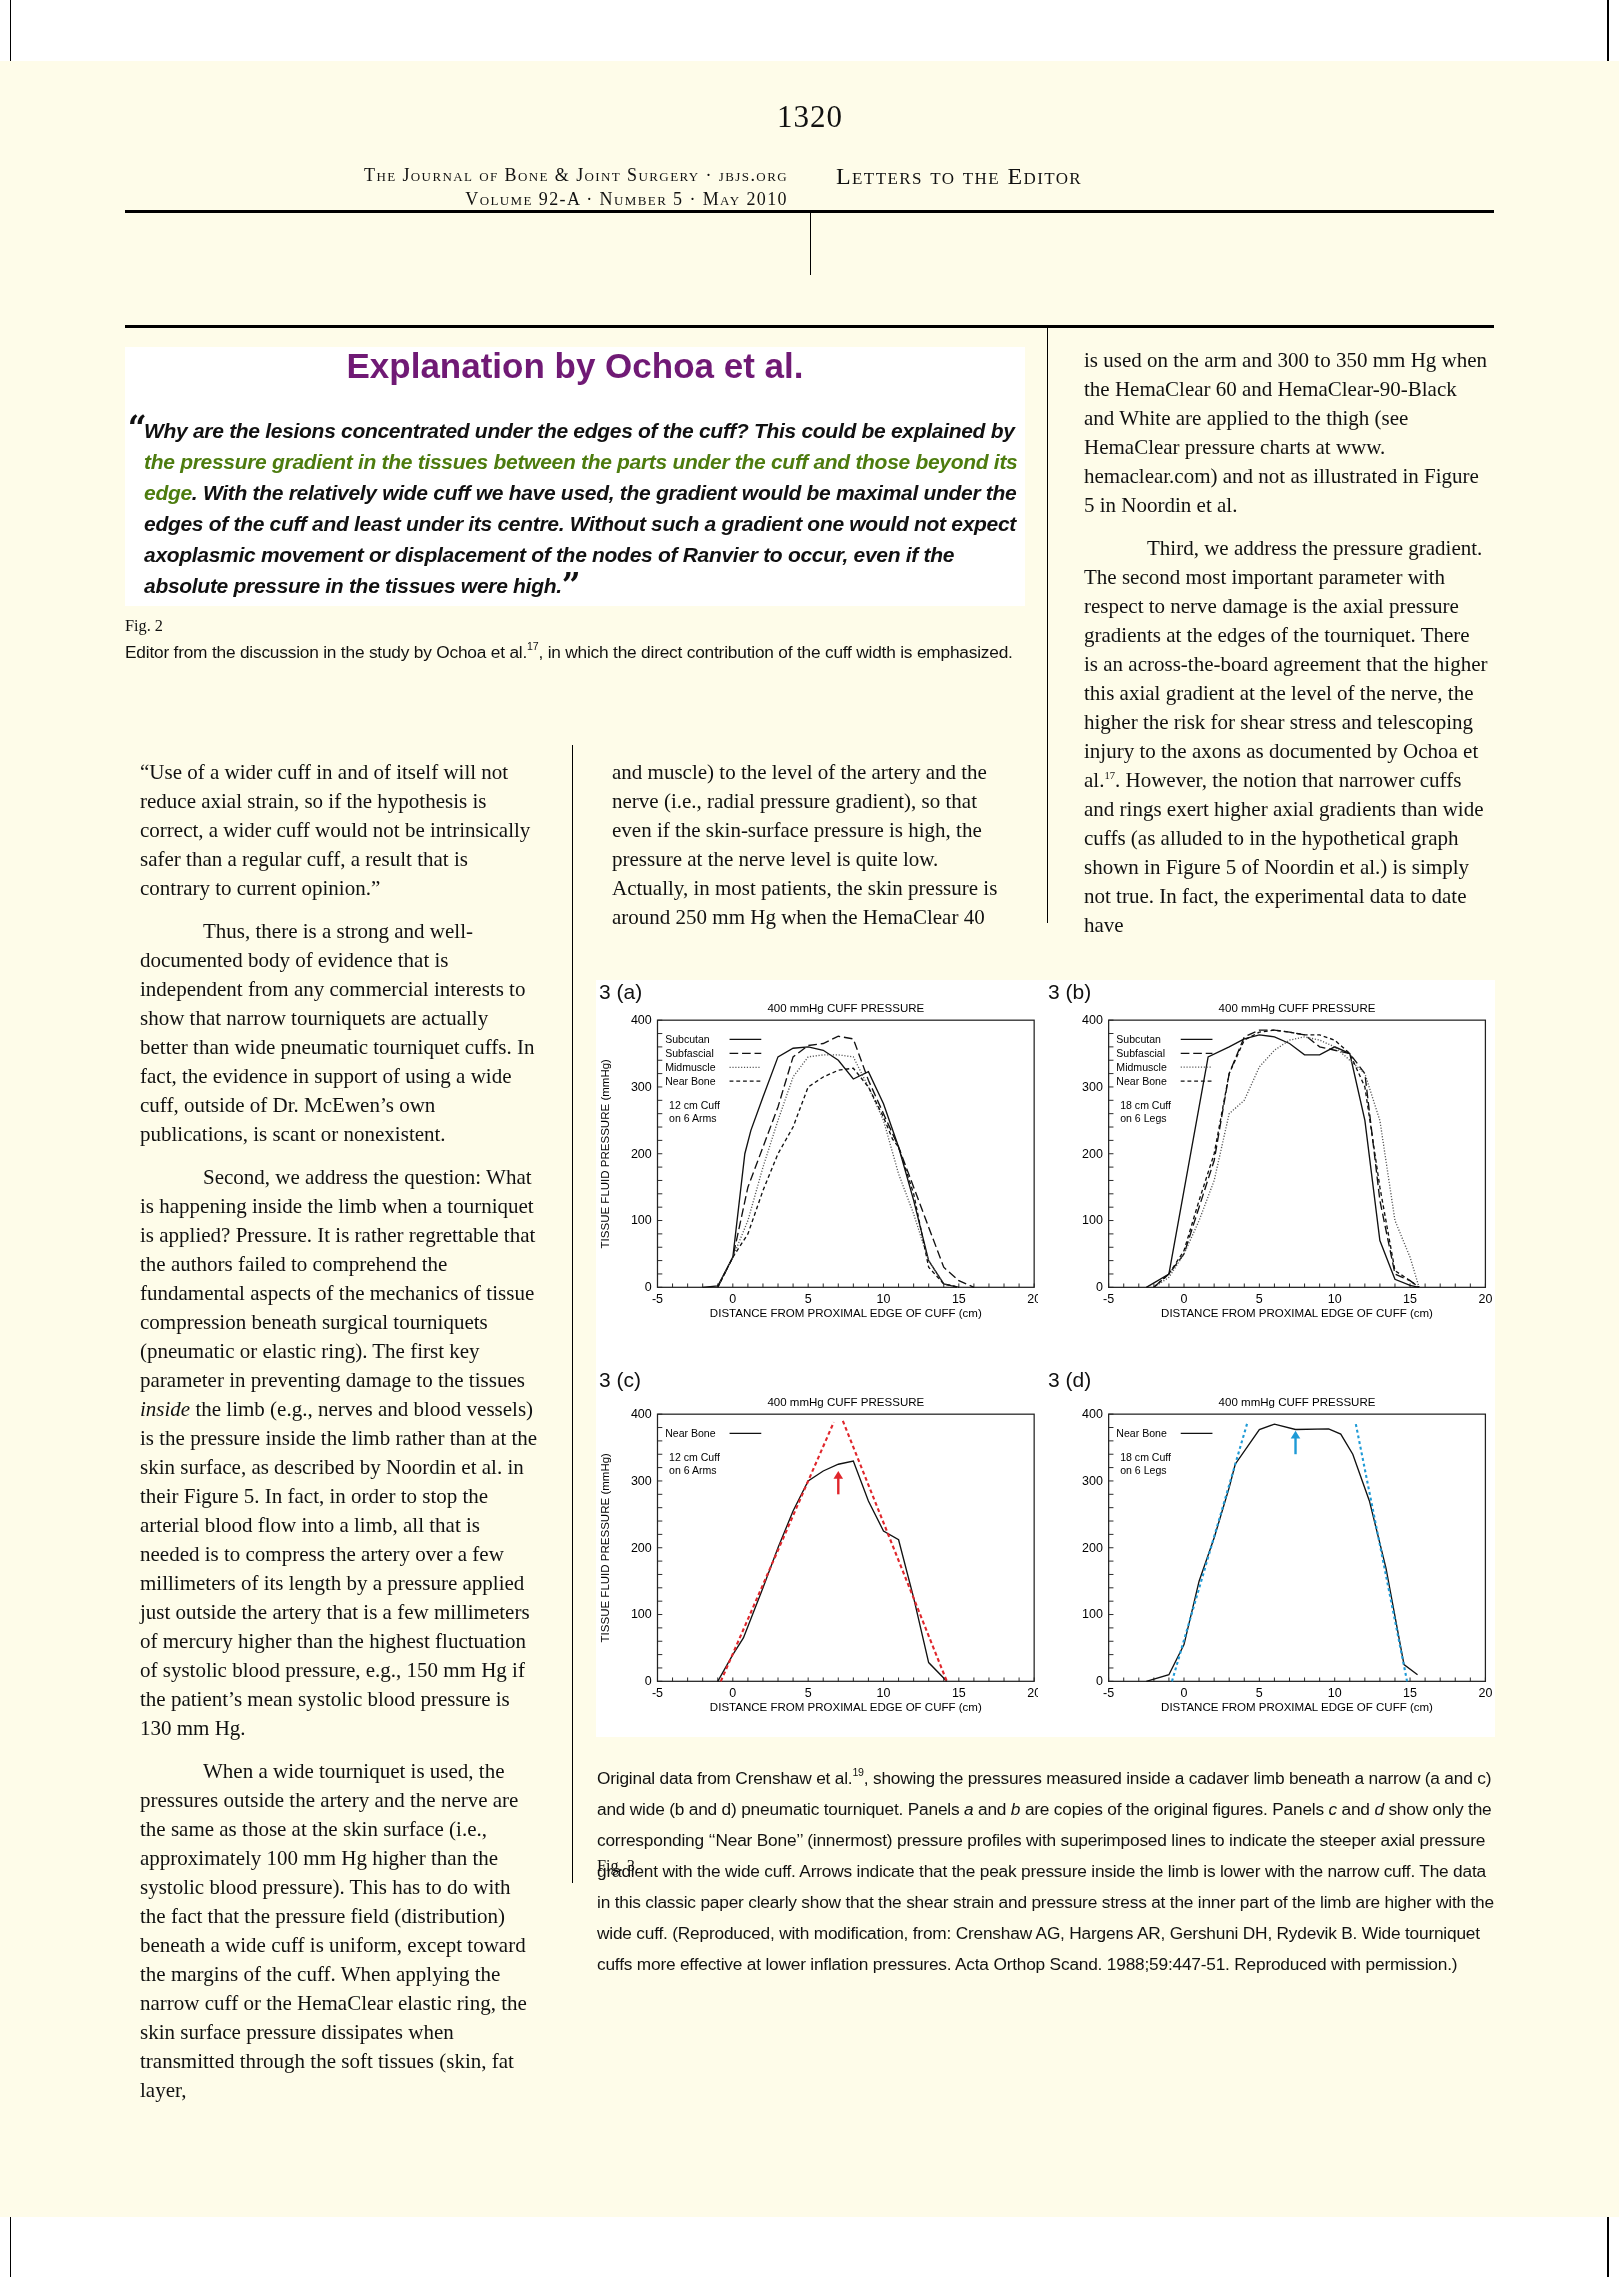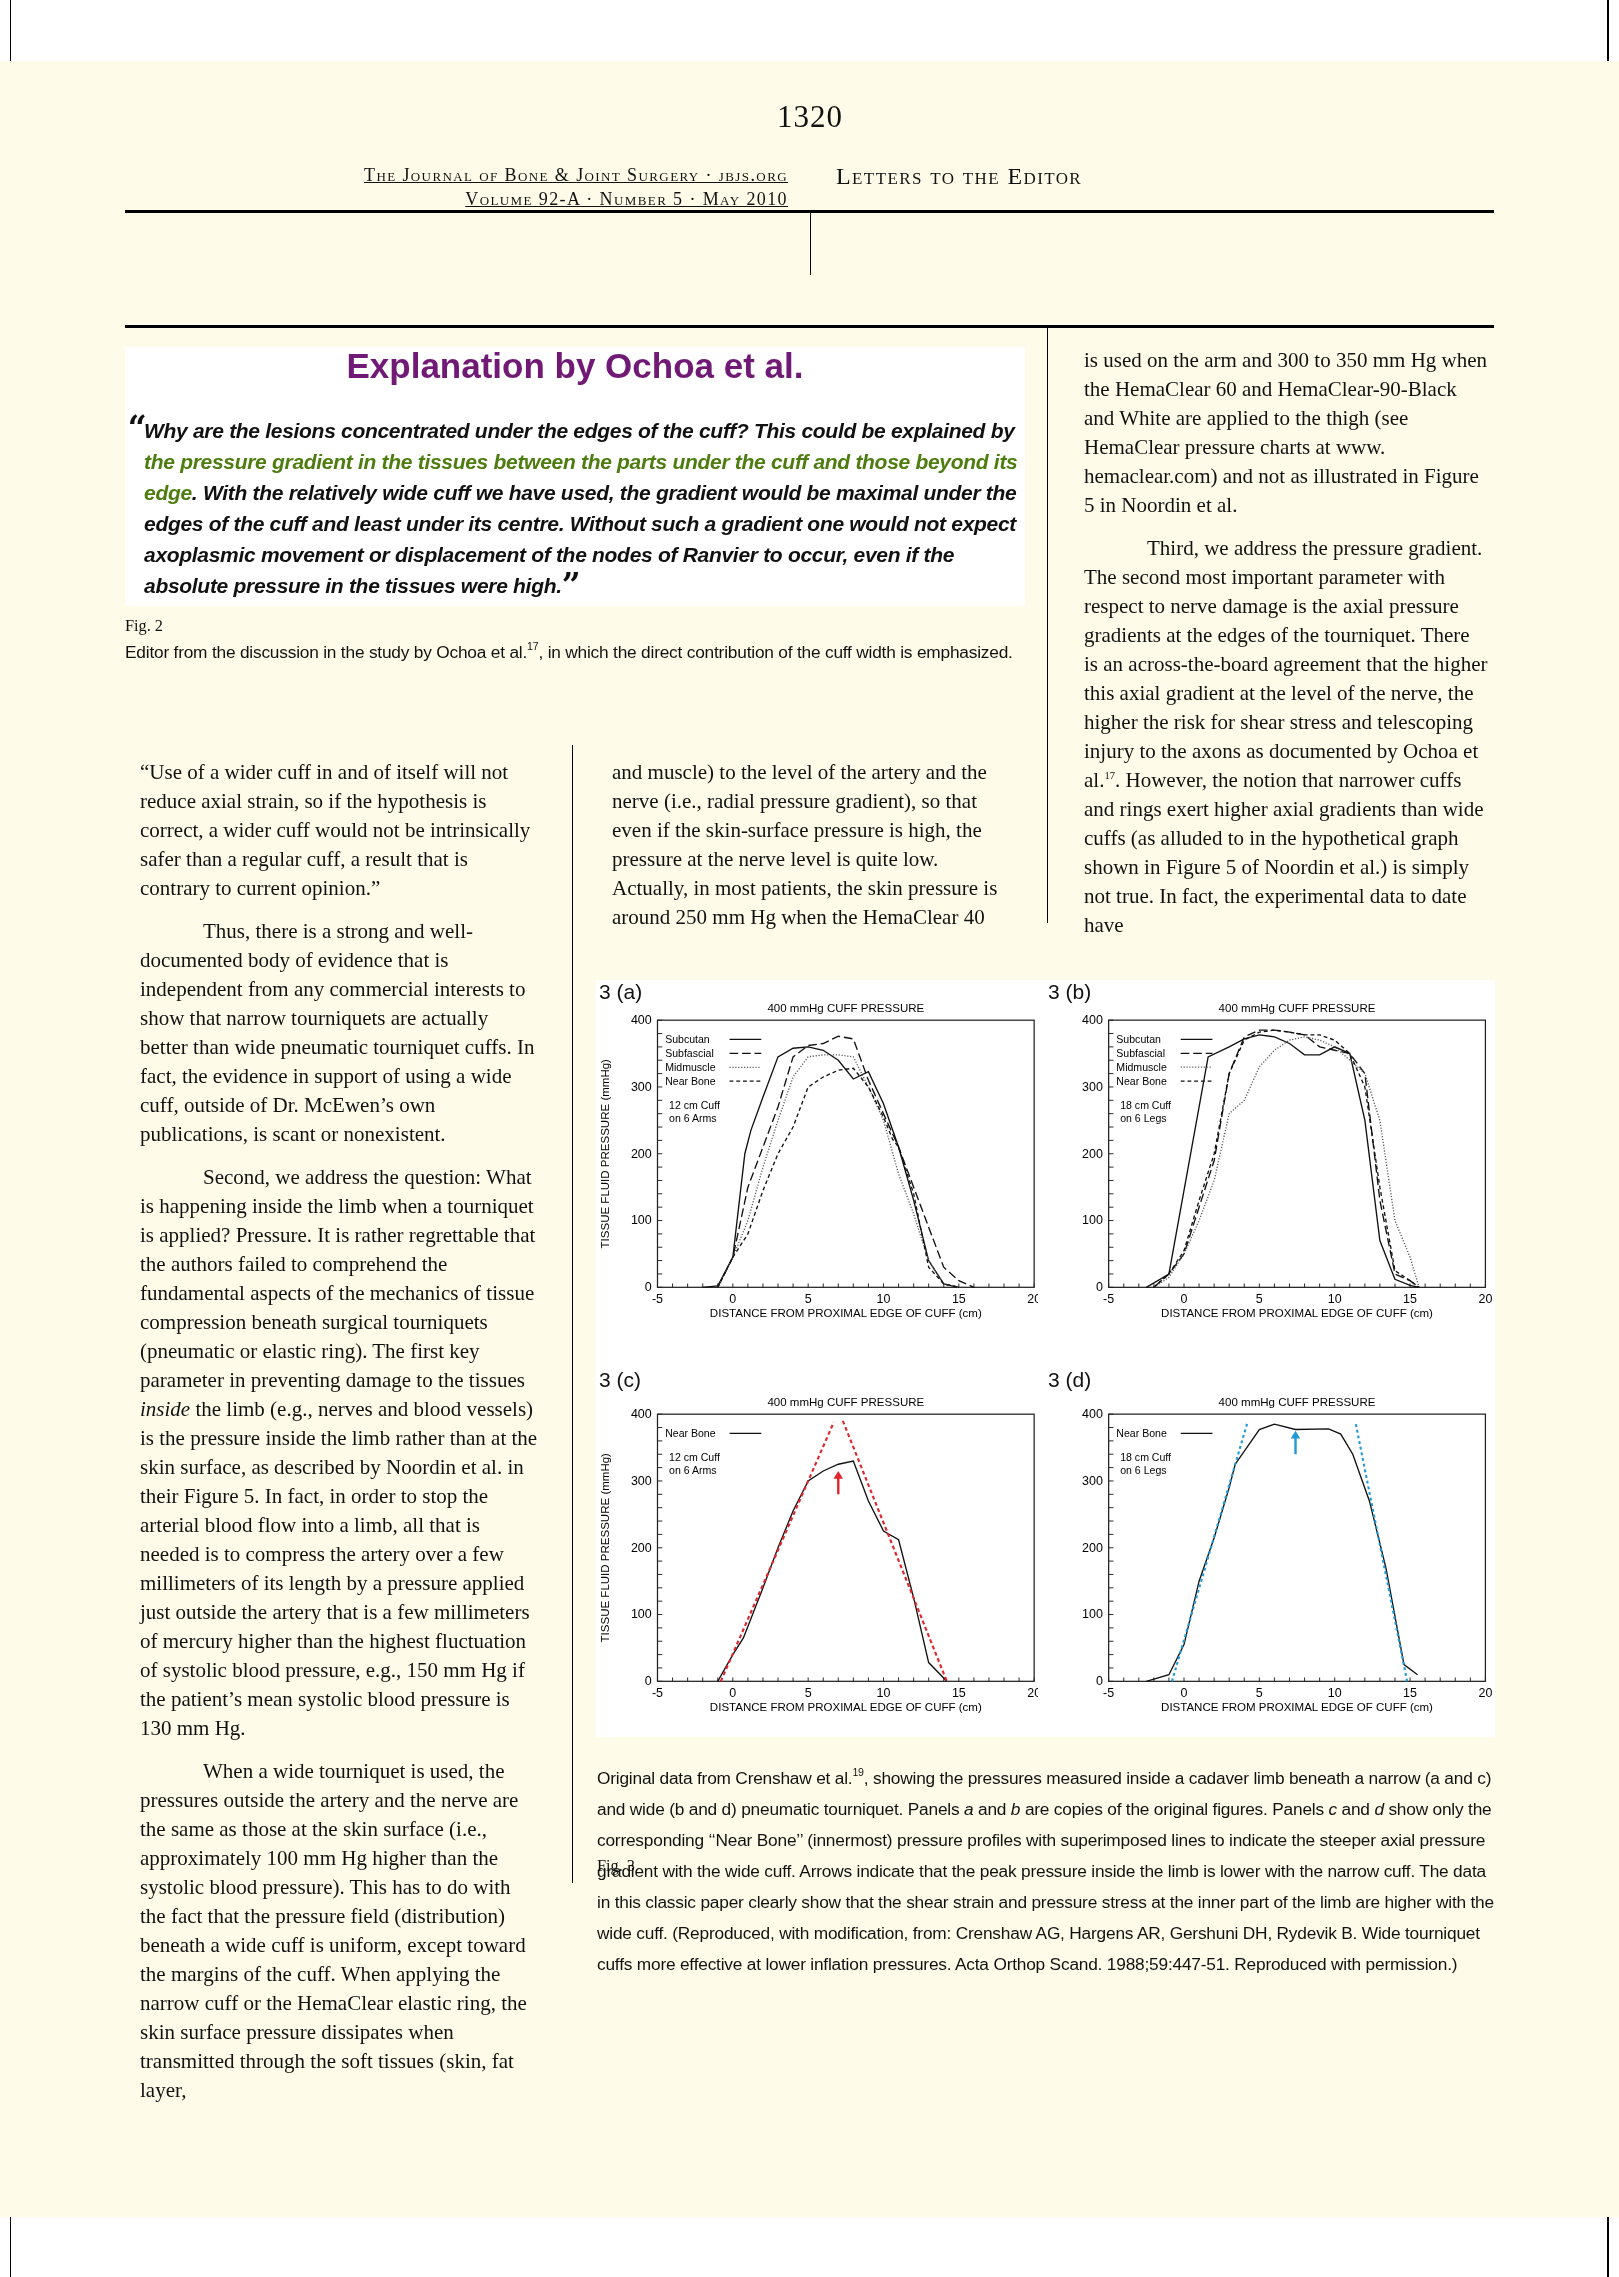--- a/index.html
+++ b/index.html
@@ -3,21 +3,21 @@
 <meta charset="utf-8">
 <style>
   html, body { margin:0; padding:0; }
   body { width:1620px; height:2278px; position:relative; background:#ffffff; overflow:hidden;
          font-family:"Liberation Serif", "DejaVu Serif", serif; color:#111; }
   .crop { position:absolute; width:1.9px; background:#000; }
   .page { position:absolute; left:0; top:61px; width:1620px; height:2156px; background:#fefce9; }
   .abs { position:absolute; }
   .pagenum { left:0; width:1620px; top:99px; text-align:center; font-size:31px; letter-spacing:1px; }
   .rule { background:#000; height:2.9px; }
-  .journal { right:832px; top:163px; text-align:right; font-size:18px; letter-spacing:1.4px; font-variant:small-caps; line-height:24px;text-decoration:underline; }
+  .journal { right:832px; top:163px; text-align:right; font-size:18px; letter-spacing:1.4px; font-variant:small-caps; line-height:24px; }
   .section { left:836px; top:163px; font-size:24px; letter-spacing:1.4px; font-variant:small-caps; }
   .vrule { width:1.4px; background:#000; }
   .fig2box { left:125px; top:347px; width:900px; height:259px; background:#ffffff; }
   .fig2title { left:125px; top:346px; width:900px; text-align:center; font-family:"Liberation Sans", sans-serif; font-weight:bold; font-size:35px; color:#701a75; }
   .quote { left:144px; top:415px; width:884px; font-family:"Liberation Sans", sans-serif; font-style:italic; font-weight:bold; font-size:21px; line-height:31px; color:#111; letter-spacing:-0.3px; }
   .quote .blue { color:#4d7c0f; font-weight:bold; }
   .qmark { font-size:33px; font-family:"DejaVu Serif", serif; font-style:normal; font-weight:bold; line-height:0; }
   .figlbl { font-size:16.3px; }
   .caption { font-family:"Liberation Sans", sans-serif; font-size:17.3px; line-height:31px; color:#111; letter-spacing:-0.2px; }
   .body { font-size:21px; line-height:29px; text-align:left; }

